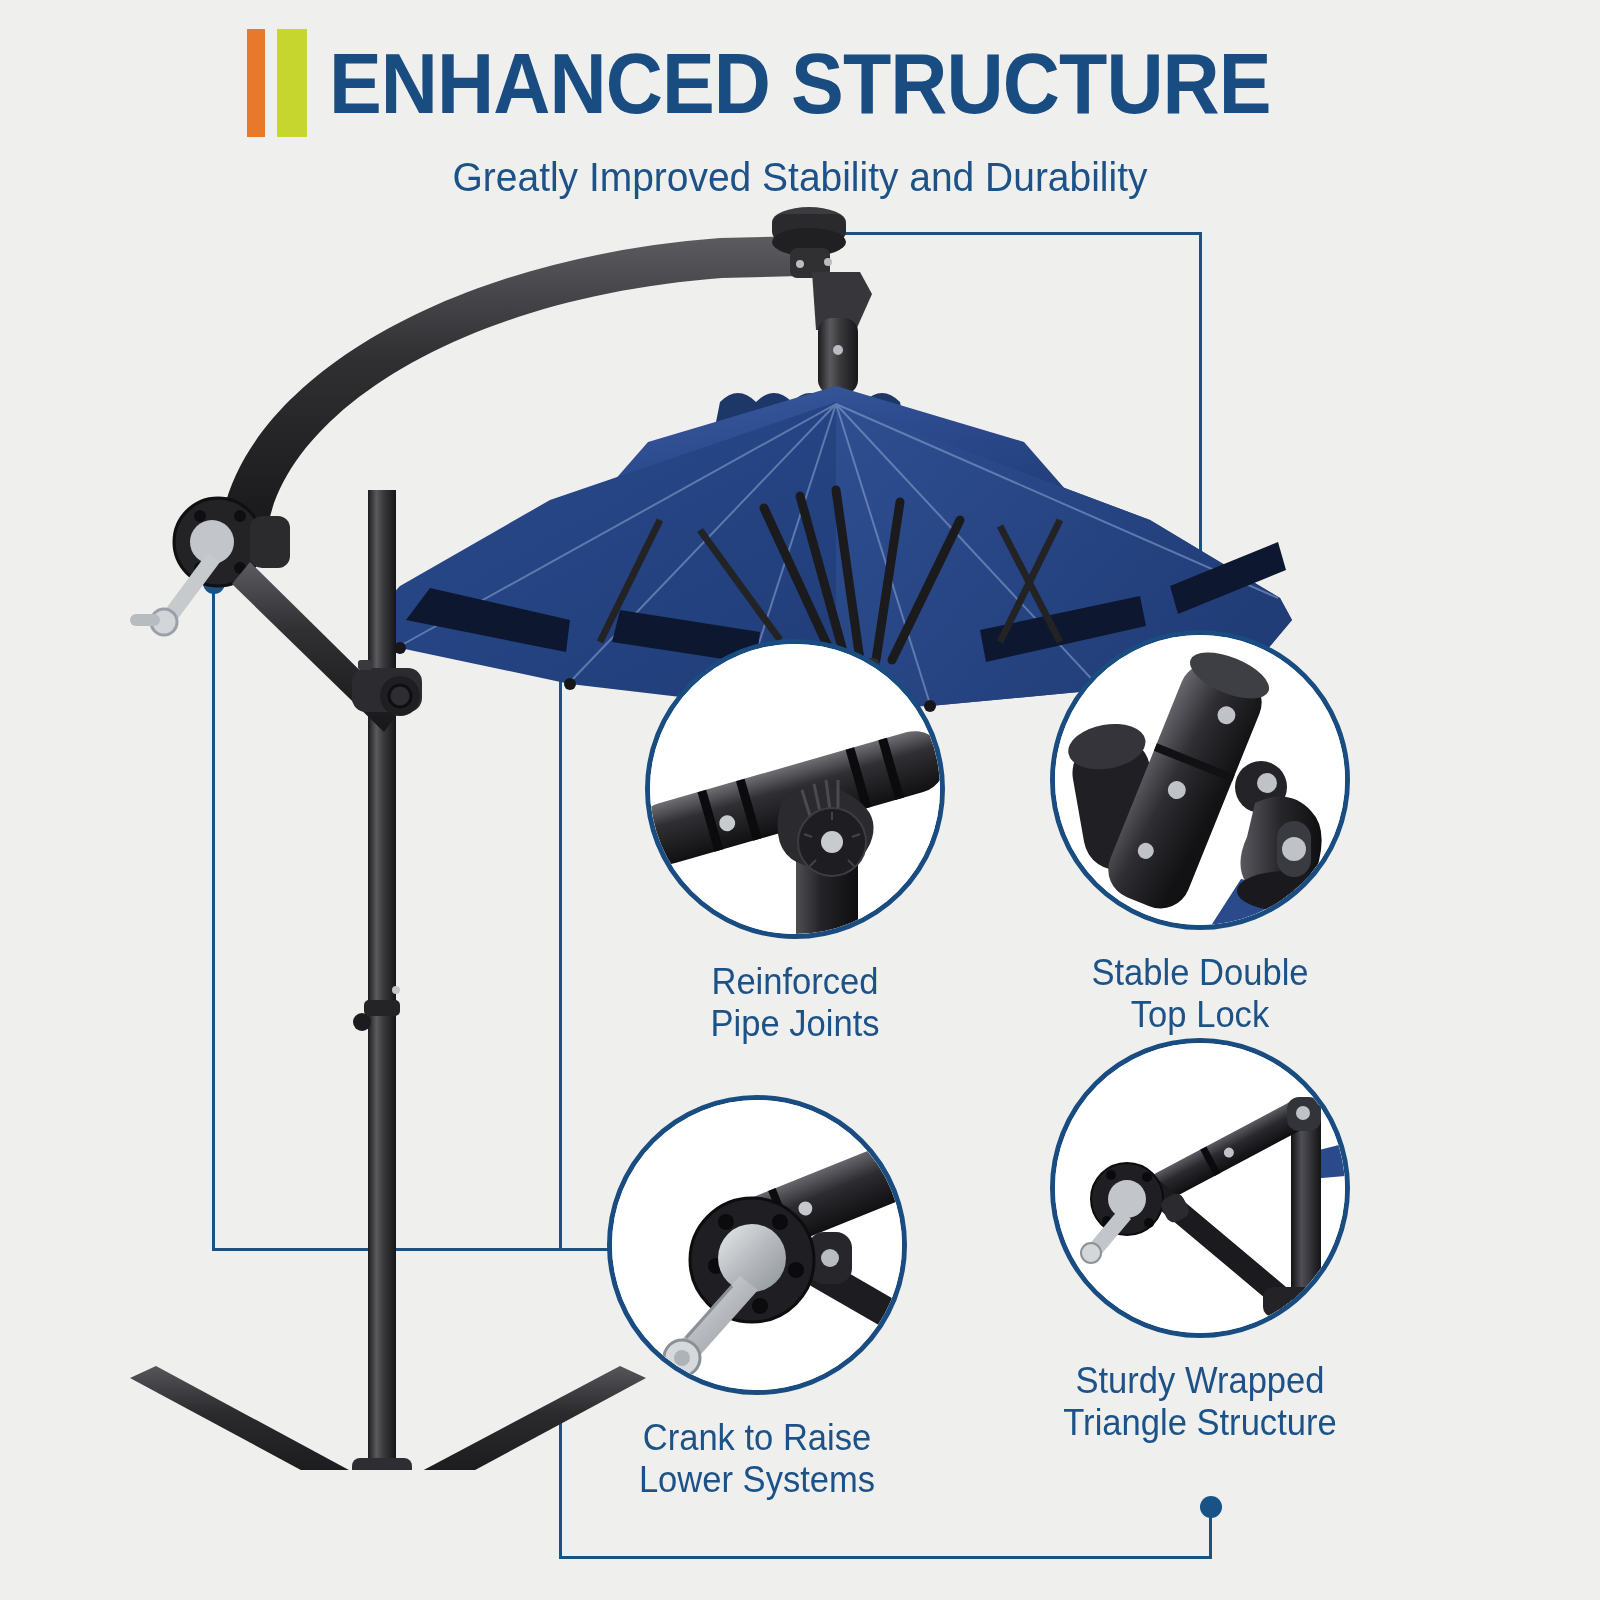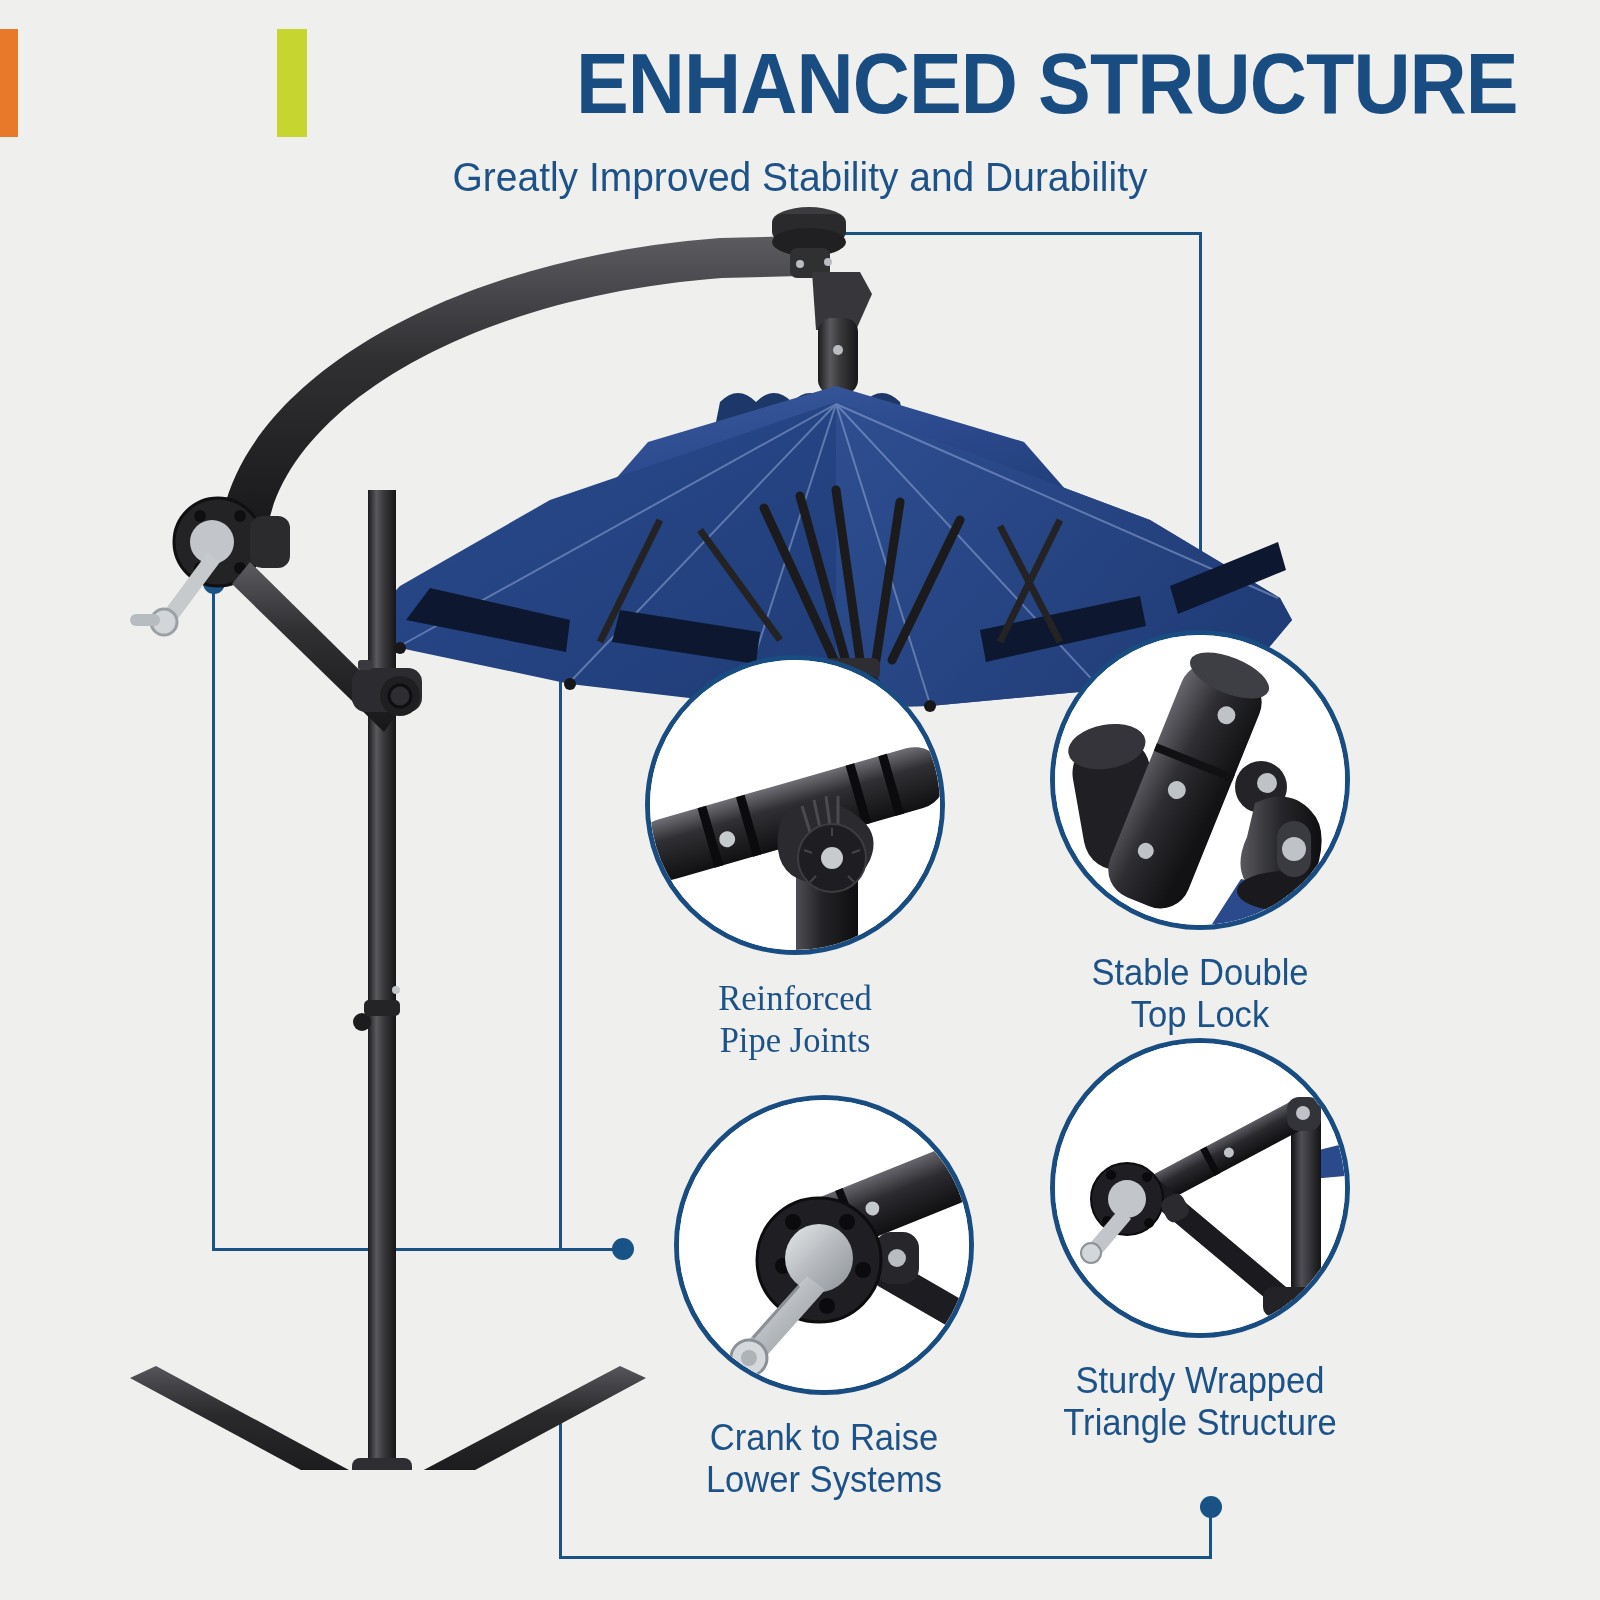--- a/index.html
+++ b/index.html
@@ -7,21 +7,21 @@
     width:1600px;height:1600px;
     background:#efefed;
     font-family:"Liberation Sans", sans-serif;
     overflow:hidden;
     position:relative;
   }
   #stage{position:absolute;inset:0;width:1600px;height:1600px;}
 
   
   .header{position:absolute;left:0;top:0;width:1600px;text-align:center;}
-  .title-row{display:flex;align-items:center;justify-content:space-between;gap:0;height:110px;margin-top:28px;}
+  .title-row{display:flex;align-items:center;justify-content:center;gap:12px;height:110px;margin-top:28px;}
   .bar-orange{width:18px;height:108px;background:#e8792b;}
   .bar-lime{width:30px;height:108px;background:#c7d62f;margin-right:10px;}
   .title-text{
     font-size:86px;font-weight:bold;color:#194c80;
     letter-spacing:-1px;line-height:108px;
     transform:scaleX(.92);transform-origin:left center;
     white-space:nowrap;
   }
   .subtitle{
     font-size:41px;color:#1d5288;margin-top:16px;
@@ -237,21 +237,21 @@
         <path d="M286,1300 L56,1176 L30,1188 L264,1314 Z" fill="url(#baseG)"></path>
         <path d="M286,1300 L120,1392 L146,1406 L312,1314 Z" fill="#1b1b1e"></path>
         <path d="M286,1300 L452,1392 L426,1406 L260,1314 Z" fill="#1b1b1e"></path>
         <rect x="252" y="1268" width="60" height="38" rx="8" fill="#2e2e32"></rect>
         <path d="M120,1392 L146,1406 L146,1424 L120,1410 Z" fill="#313135"></path>
         <path d="M452,1392 L426,1406 L426,1424 L452,1410 Z" fill="#313135"></path>
       </g>
     </svg>
   </div>
 
-  <div class="feature" style="left:645px;top:655px;font-family:Liberation Serif, serif;">
+  <div class="feature" style="left:645px;top:639px;">
     <div class="circle">
       <svg viewBox="0 0 300 300" width="300" height="300">
         <defs>
           <linearGradient id="p1a" x1="0" y1="0" x2="0" y2="1">
             <stop offset="0" stop-color="#6e6e74"></stop>
               <stop offset=".35" stop-color="#303034"></stop>
               <stop offset="1" stop-color="#101012"></stop>
           </linearGradient>
           <linearGradient id="p1b" x1="0" y1="0" x2="1" y2="0">
             <stop offset="0" stop-color="#4e4e54"></stop>
@@ -338,21 +338,21 @@
         <rect x="222" y="186" width="34" height="56" rx="17" fill="#3a3a41"></rect>
         <circle cx="239" cy="214" r="12" fill="#bfc3c7"></circle>
       </svg>
     </div>
     <div class="caption">
       <span>Stable Double</span>
       <span>Top Lock</span>
     </div>
   </div>
 
-  <div class="feature" style="left:674px;top:1095px;">
+  <div class="feature" style="left:607px;top:1095px;">
     <div class="circle">
       <svg viewBox="0 0 300 300" width="300" height="300">
         <defs>
           <linearGradient id="p3a" x1="0" y1="0" x2="0" y2="1">
             <stop offset="0" stop-color="#66666c"></stop>
               <stop offset=".4" stop-color="#2c2c31"></stop>
               <stop offset="1" stop-color="#101012"></stop>
           </linearGradient>
           <linearGradient id="p3s" x1="0" y1="0" x2="1" y2="1">
             <stop offset="0" stop-color="#e6e9eb"></stop>

